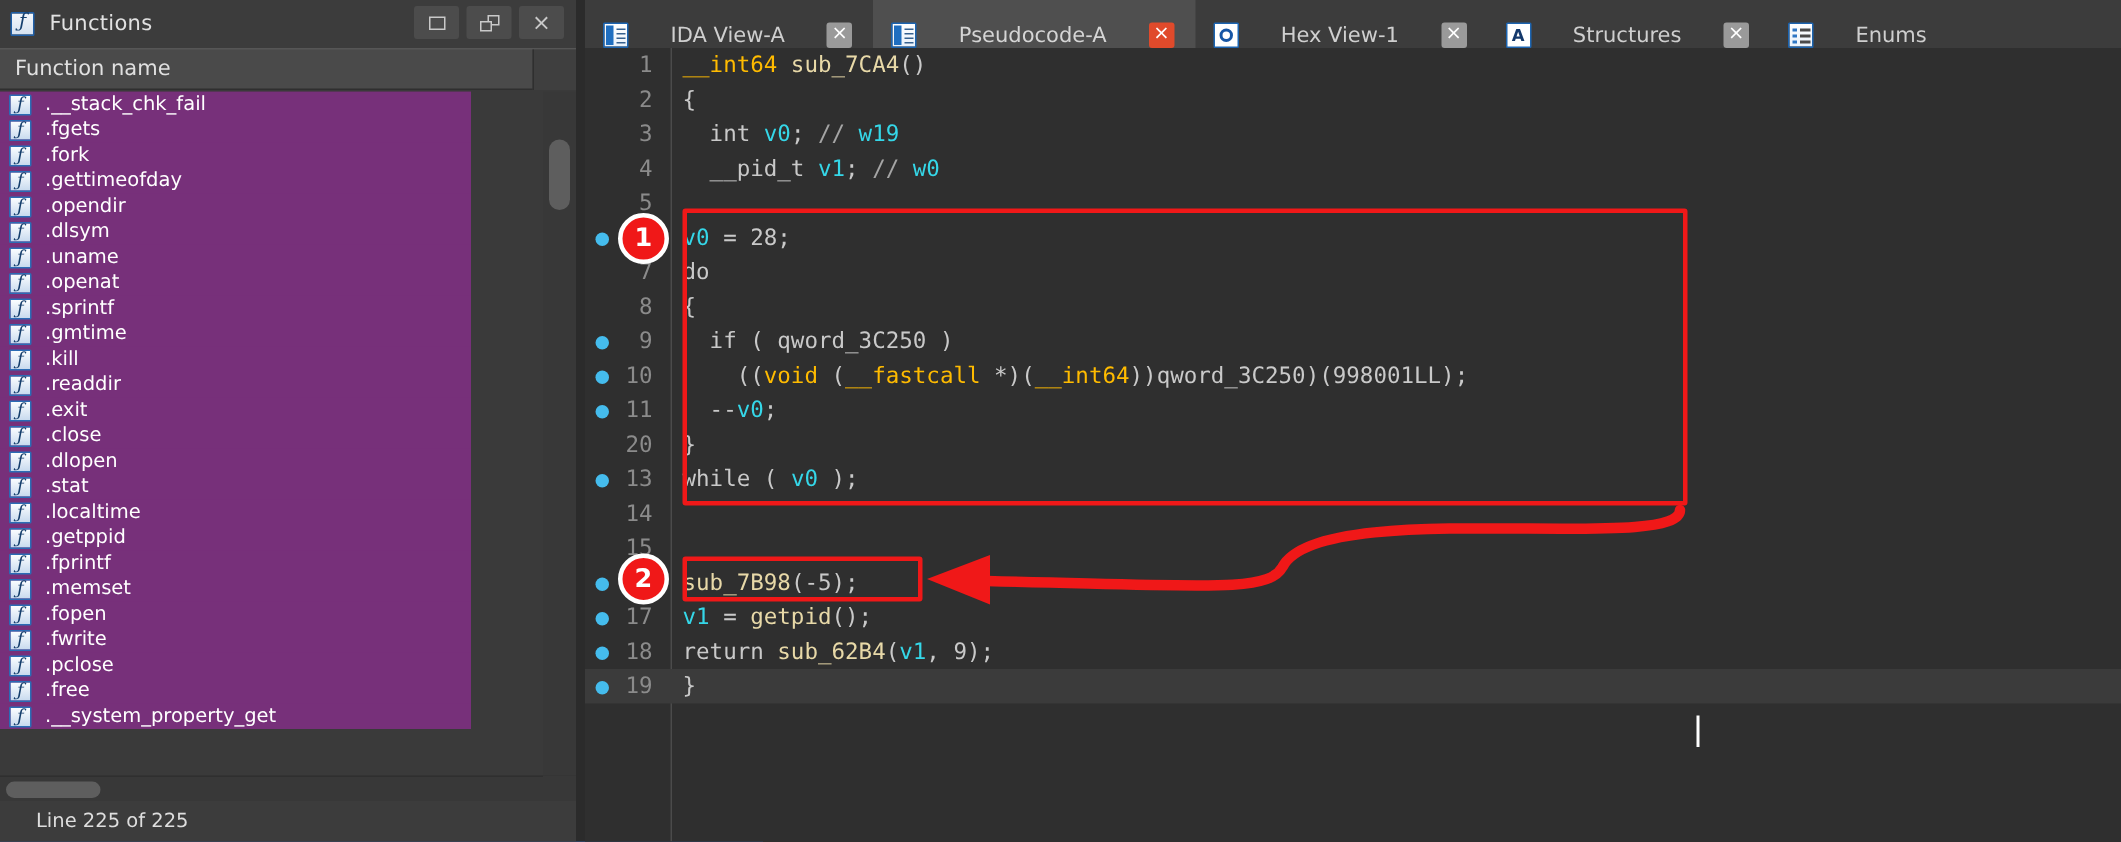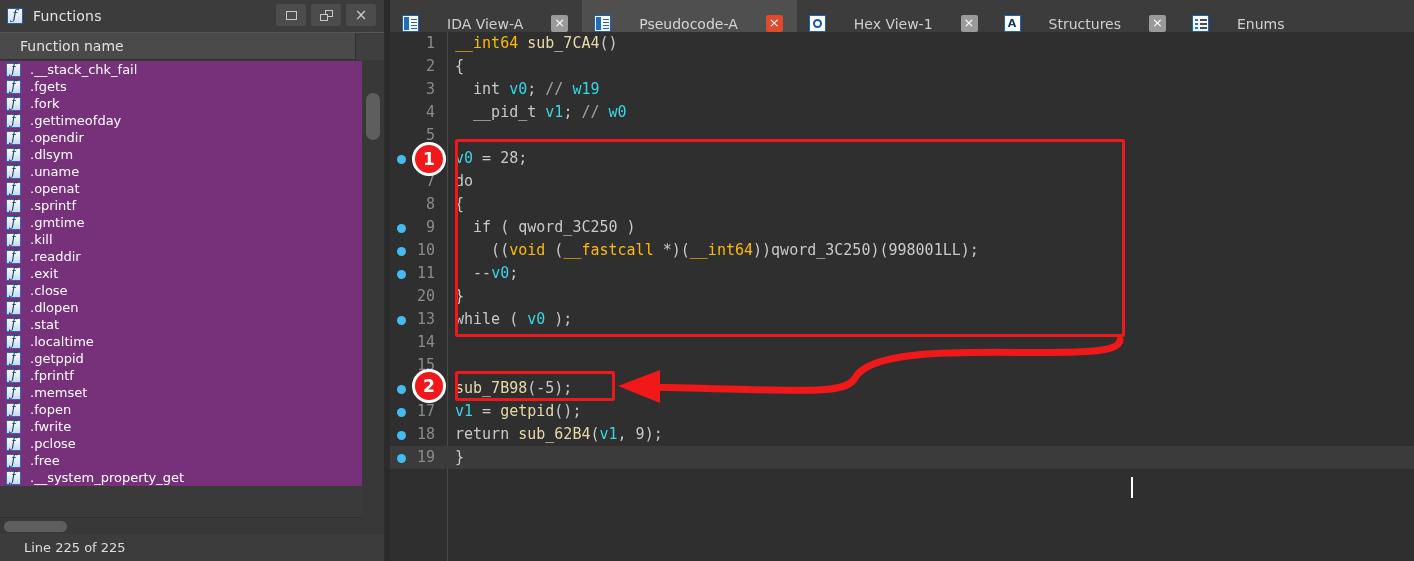--- a/index.html
+++ b/index.html
@@ -103,21 +103,21 @@
     font-family: "DejaVu Sans", sans-serif;
   }
 
   #fn-colhdr {
     height: 28px;
     background: #4a4a4a;
     border-top: 1px solid #565656;
     border-bottom: 1px solid #2f2f2f;
     display: flex;
     align-items: center;
-    padding-left: 20px;
+    padding-left: 10px;
     box-sizing: border-box;
     width: 384px;
   }
   #fn-colhdr .hdr-cell {
     font-size: 14px;
     color: #e0e0e0;
     flex: 1;
   }
   #fn-colhdr .hdr-corner {
     width: 28px;
@@ -131,21 +131,21 @@
     position: absolute;
     left: 0; top: 61px;
     width: 384px;
     height: 456px;
     background: #3a3a3a;
     overflow: hidden;
   }
   #fn-list {
     position: absolute;
     left: 0; top: 0;
-    width: 362px;
+    width: 314px;
     background: #7b2d7b;
   }
   .fn-row {
     height: 17px;
     display: flex;
     align-items: center;
     padding-left: 6px;
     box-sizing: border-box;
     background: #77307a;
     cursor: pointer;

